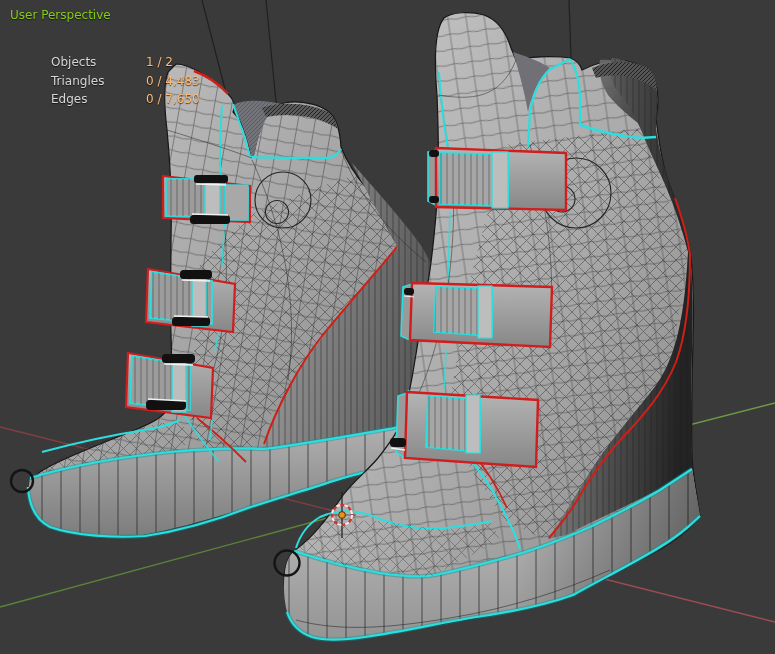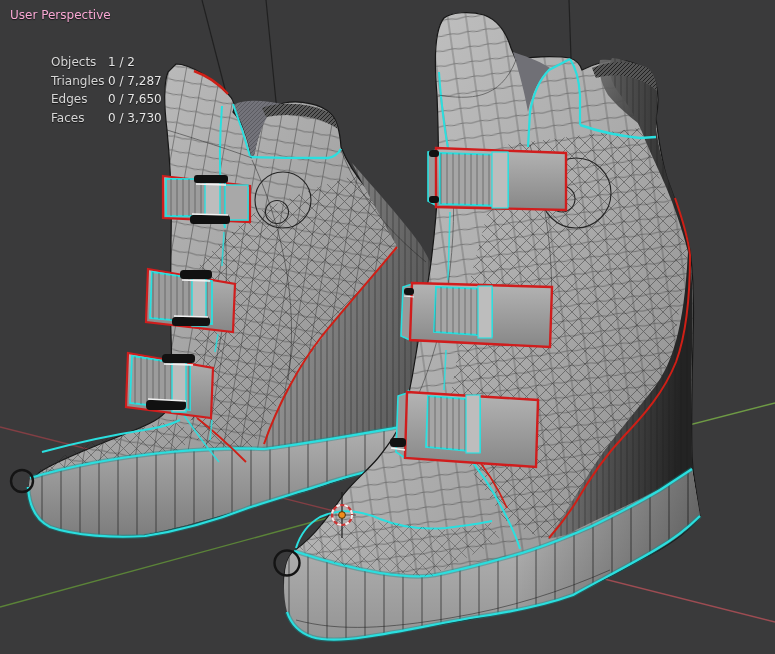--- a/index.html
+++ b/index.html
@@ -1,27 +1,27 @@
 <!DOCTYPE html>
 <html><head>
 <meta charset="utf-8">
 <style>
   html,body{margin:0;padding:0;background:#222;}
   #stage{position:relative;width:775px;height:654px;background:#3a3a3b;overflow:hidden;
          font-family:"DejaVu Sans","Liberation Sans",sans-serif;}
   #scene-svg{position:absolute;left:0;top:0;}
-  .hud{position:absolute;left:10px;color:#f9a8d4;font-size:12px;line-height:17px;
+  .hud{position:absolute;left:10px;color:#84cc16;font-size:12px;line-height:17px;
        text-shadow:0 1px 1px rgba(0,0,0,.65);white-space:pre;}
   #view-label{top:7px;}
   #object-info{top:24px;}
   #stats{position:absolute;left:10px;top:53px;color:#e0e0e0;font-size:12px;
          text-shadow:0 1px 1px rgba(0,0,0,.65);}
   .stat-row{display:flex;height:18.5px;align-items:center;}
   .stat-label{width:57px;color:#d6d6d6;margin-left:41px;}
-  .stat-value{color:#e5e5e5;}
+  .stat-value{color:#fdba74;margin-left:38px;}
 </style>
 </head>
 <body>
 
 <div id="stage">
 
 <svg id="scene-svg" width="775" height="654" viewBox="0 0 775 654">
 <defs>
   <linearGradient id="gBodyL" x1="0" y1="0" x2="1" y2="1">
     <stop offset="0" stop-color="#c4c4c4"></stop>
@@ -279,25 +279,21 @@
 
 <div class="hud" id="view-label">User Perspective</div>
 
 <div id="stats">
   <div class="stat-row">
     <span class="stat-label">Objects</span>
     <span class="stat-value">1 / 2</span>
   </div>
   <div class="stat-row">
     <span class="stat-label">Triangles</span>
-    <span class="stat-value">0 / 7,287</span>
+    <span class="stat-value">0 / 4,483</span>
   </div>
   <div class="stat-row">
     <span class="stat-label">Edges</span>
     <span class="stat-value">0 / 7,650</span>
   </div>
-  <div class="stat-row">
-    <span class="stat-label">Faces</span>
-    <span class="stat-value">0 / 3,730</span>
-  </div>
 </div>
 
 </div>
 
 </body></html>

